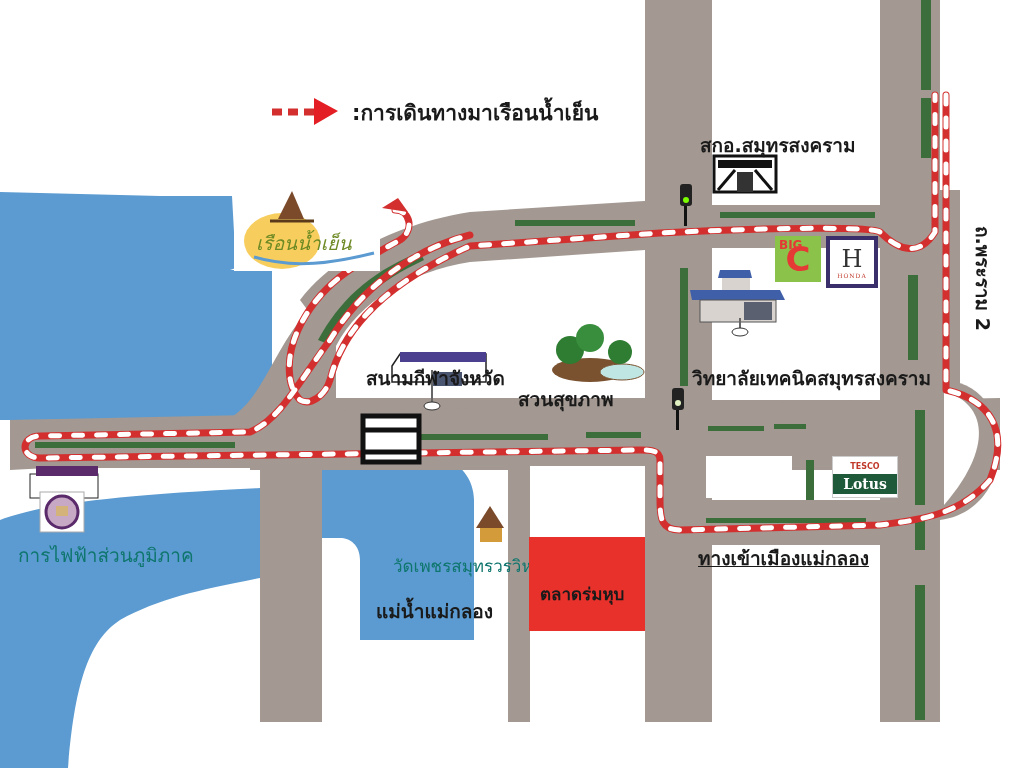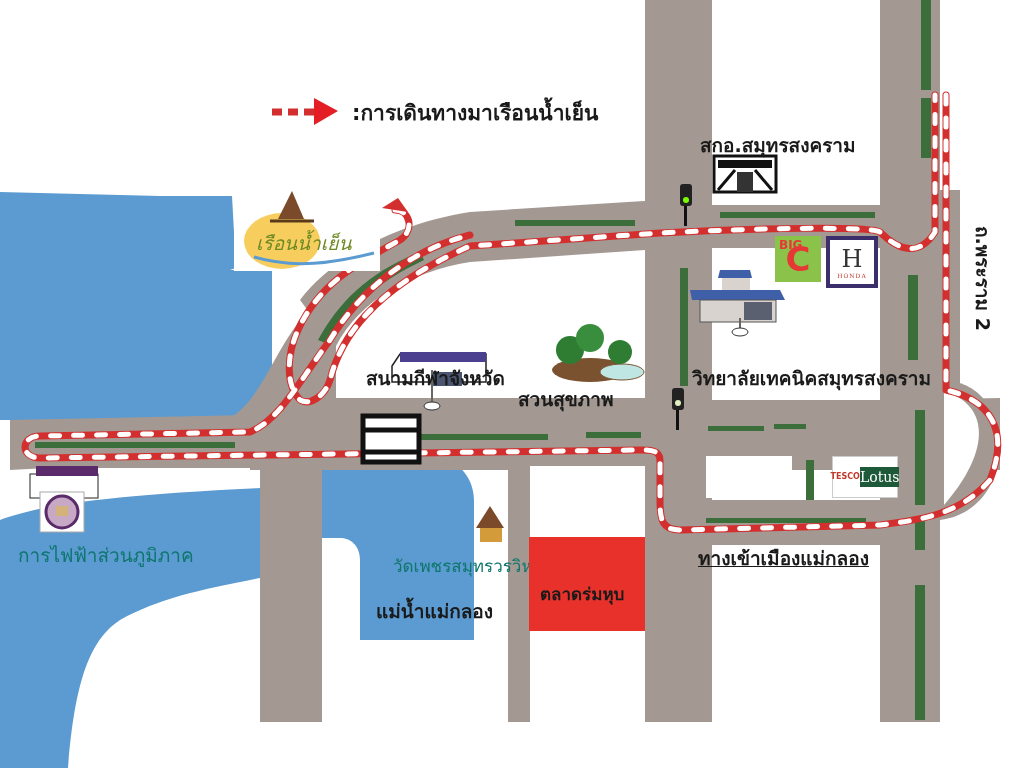--- a/index.html
+++ b/index.html
@@ -11,23 +11,23 @@
   .label.dark-blue { color: #0f766e; font-weight: normal; }
   .label.vertical { transform: rotate(90deg); transform-origin: left top; }
   .legend { position: absolute; left: 268px; top: 94px; display: flex; align-items: center; gap: 8px; }
   .legend-text { font-size: 21px; font-weight: bold; color: #1a1a1a; font-family: "DejaVu Sans", sans-serif; }
   .brand-box { position: absolute; font-family: "DejaVu Serif", serif; display: flex; align-items: center; justify-content: center; }
   .bigc { left: 775px; top: 236px; width: 46px; height: 46px; background: #8bc34a; color: #e53935; font-weight: bold; font-size: 34px; font-family: "DejaVu Sans", sans-serif; }
   .bigc small { position: absolute; top: 2px; left: 4px; font-size: 12px; color: #e53935; }
   .honda { left: 826px; top: 236px; width: 52px; height: 52px; border: 4px solid #3a2f6b; background: #fff; box-sizing: border-box; flex-direction: column; }
   .honda .h { font-size: 24px; color: #333; line-height: 26px; }
   .honda .n { font-size: 6px; color: #c0392b; letter-spacing: 1px; }
-  .tesco { left: 832px; top: 456px; width: 66px; height: 42px; background: #fff; flex-direction: row; border: 1px solid #ccc; box-sizing: border-box; }
+  .tesco { left: 832px; top: 456px; width: 66px; height: 42px; background: #fff; flex-direction: column; border: 1px solid #ccc; box-sizing: border-box; }
   .tesco .t { font-size: 8px; color: #c0392b; height: 14px; line-height: 14px; font-family: "DejaVu Sans", sans-serif; font-weight: bold; }
-  .tesco .l { background: #1e5a3a; color: #fff; font-size: 14px; width: 100%; text-align: center; height: 20px; line-height: 20px; }
+  .tesco .l { background: #1e5a3a; color: #fff; font-size: 14px; width: 100%; text-align: center; height: 20px; line-height: 20px; font-weight: bold; }
   .market { position: absolute; left: 529px; top: 537px; width: 116px; height: 94px; background: #e8312a; }
   .logo-card { position: absolute; left: 234px; top: 191px; width: 146px; height: 80px; background: #ffffff; }
   .logo-text { position: absolute; left: 256px; top: 228px; font-size: 19px; color: #6d8a24; font-style: italic; font-family: "DejaVu Serif", serif; }
 </style>
 </head>
 <body>
 
 <svg id="map-canvas" viewBox="0 0 1024 768" xmlns="http://www.w3.org/2000/svg">
 
   <g fill="#5b9bd1">

